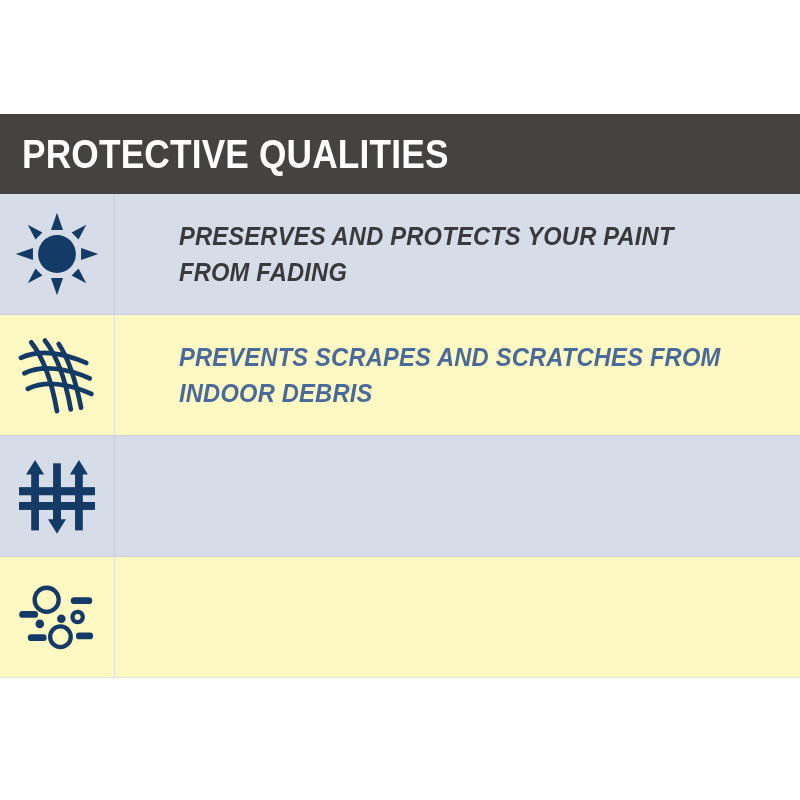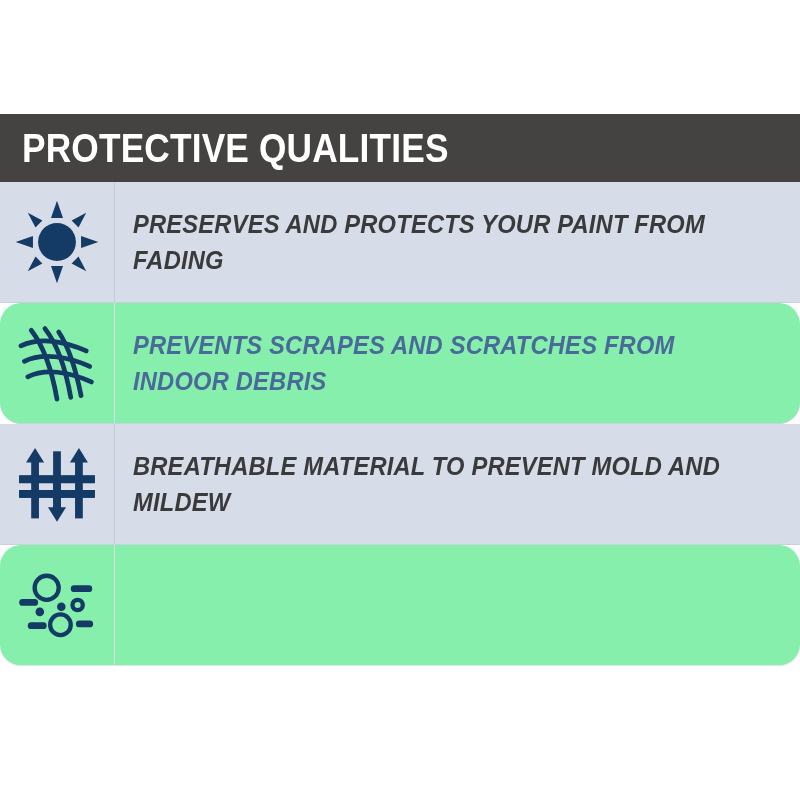--- a/index.html
+++ b/index.html
@@ -24,21 +24,21 @@
   .panel {
     position: absolute;
     left: 0;
     top: 114px;
     width: 800px;
   }
 
   
   .panel-header {
     background: #454341;
-    height: 68px;
+    height: 80px;
     display: flex;
     align-items: center;
     padding: 0 0 0 22px;
     box-sizing: border-box;
   }
   .panel-header-title {
     color: #ffffff;
     font-family: "Liberation Sans Narrow", "Liberation Sans", sans-serif;
     font-weight: 700;
     font-size: 41px;
@@ -52,26 +52,27 @@
   
   .rows {
     display: block;
   }
   .row {
     display: flex;
     align-items: stretch;
     min-height: 120px;
     position: relative;
     border-bottom: 1px solid #c9d1de;
+    gap: 46px;
   }
   .row:last-child {
     border-bottom: 1px solid #dfe3ea;
   }
   .row.shade-tint { background: #d7dde8; }
-  .row.shade-plain { background: #86efac; border-radius: 21px; }
+  .row.shade-plain { background: #fef9c3; }
 
   .row-icon-cell {
     flex: 0 0 115px;
     width: 115px;
     display: flex;
     align-items: center;
     justify-content: center;
     border-right: 1px solid #c3cbd9;
     box-sizing: border-box;
   }
@@ -176,23 +177,20 @@
 
               <rect x="6" y="40" width="88" height="9"></rect>
               <rect x="6" y="57" width="88" height="9"></rect>
             </g>
             <g fill="#143a66">
               <rect x="45.5" y="49" width="9" height="8"></rect>
               <rect x="45.5" y="66" width="9" height="18"></rect>
             </g>
           </svg>
         </div>
-        <div class="row-text-cell">
-          <div class="row-text tone-dark">BREATHABLE MATERIAL TO PREVENT MOLD AND MILDEW</div>
-        </div>
       </div>
 
       <div class="row shade-plain">
         <div class="row-icon-cell">
           <svg class="row-icon" viewBox="0 0 100 100">
             <g stroke="#143a66" fill="none" stroke-width="5">
               <circle cx="38" cy="30" r="14"></circle>
               <circle cx="54" cy="73" r="12"></circle>
               <circle cx="74" cy="50" r="6"></circle>
             </g>

